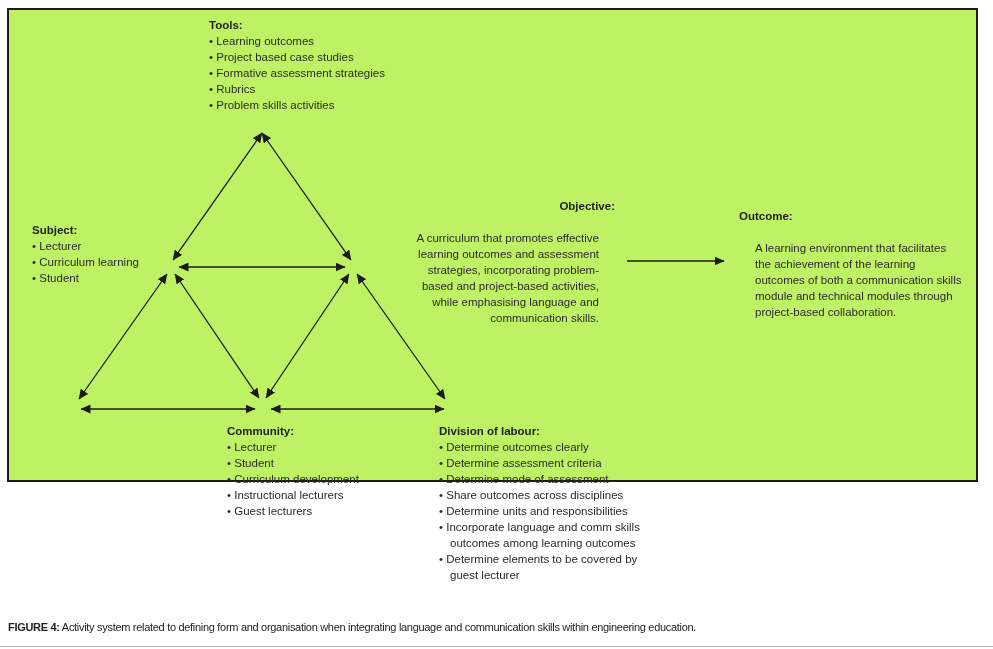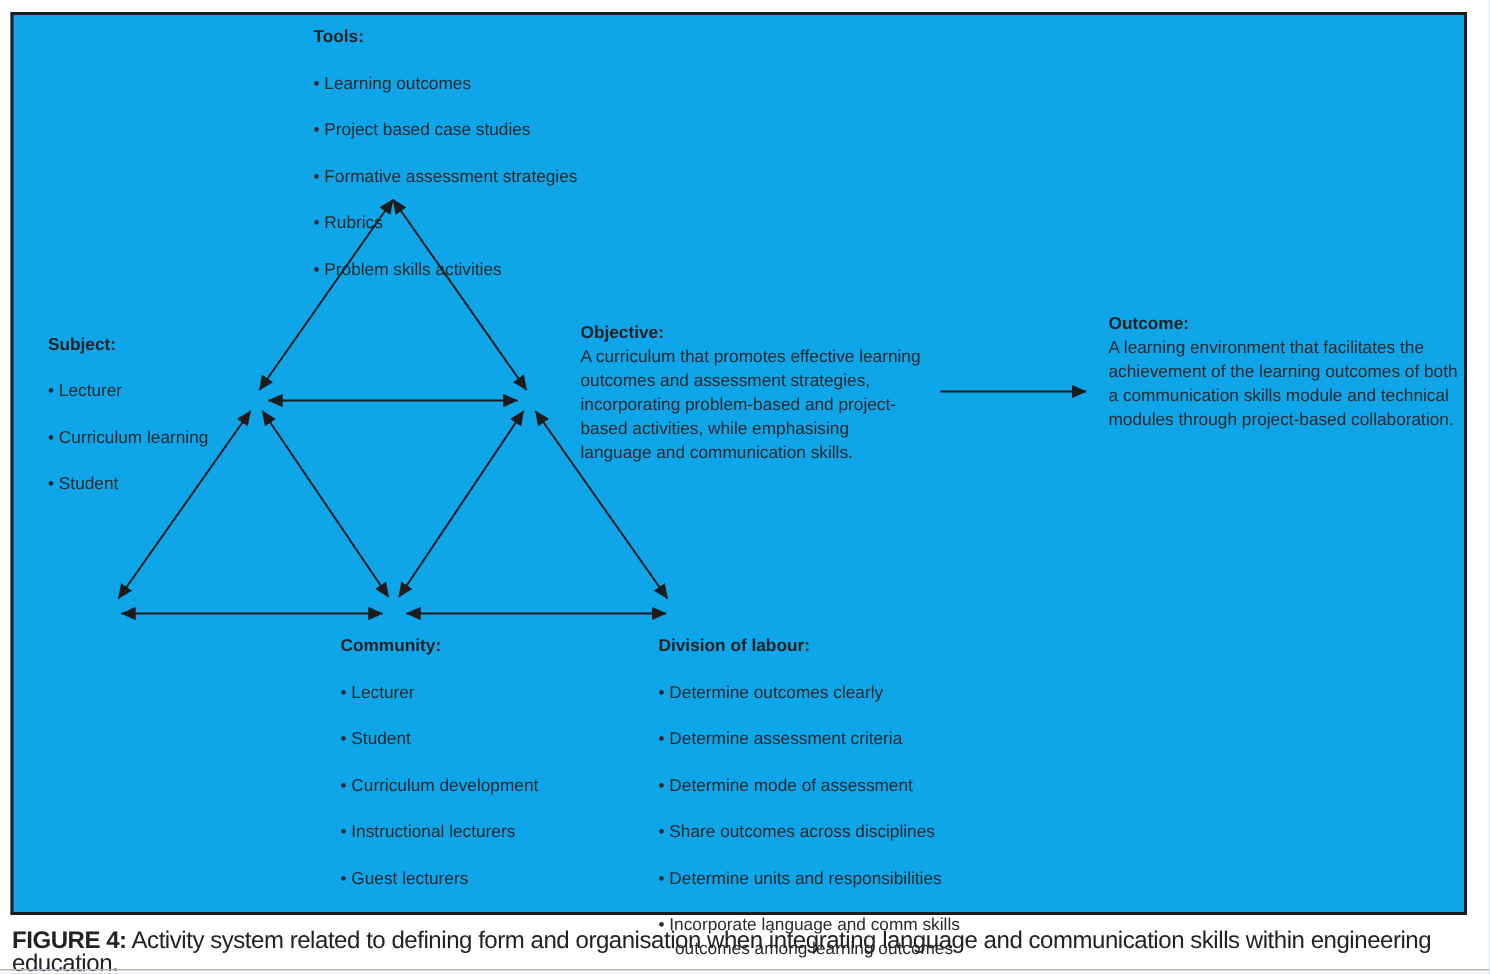--- a/index.html
+++ b/index.html
@@ -15,24 +15,24 @@
     position: relative;
     width: 993px;
     height: 649px;
     background: #ffffff;
   }
   .figure-box {
     position: absolute;
     left: 7px;
     top: 8px;
     width: 971px;
-    height: 602px;
+    height: 474px;
     border: 2px solid #1c1c1c;
     box-sizing: border-box;
-    background: #0ea5e9;
+    background: #bef264;
   }
   svg.edges {
     position: absolute;
     left: 0;
     top: 0;
     width: 993px;
     height: 649px;
     pointer-events: none;
   }
   .node {
@@ -46,31 +46,30 @@
     color: #222226;
   }
   ul.node-list {
     margin: 0;
     padding: 0;
     list-style: none;
   }
   ul.node-list li {
     padding-left: 11px;
     text-indent: -11px;
-    margin-top: 15px;
   }
   .node-text {
-    margin: 0;
+    margin: 16px;
   }
   .caption {
     position: absolute;
     left: 8px;
     top: 620px;
     width: 980px;
-    font-size: 16px;
+    font-size: 11px;
     letter-spacing: -0.3px;
     color: #222226;
     line-height: 15px;
   }
   .caption .cap-label {
     font-weight: bold;
   }
   .bottom-rule {
     position: absolute;
     left: 0;
@@ -120,21 +119,21 @@
 
     <div class="node" style="left:23px; top:212px; width:165px;">
       <div class="node-title">Subject:</div>
       <ul class="node-list">
           <li>• Lecturer</li>
           <li>• Curriculum learning</li>
           <li>• Student</li>
         </ul>
     </div>
 
-    <div class="node" style="left:378px; top:204px; width:228px;">
+    <div class="node" style="left:378px; top:188px; width:228px;text-align:right;">
       <div class="node-title">Objective:</div>
       <p class="node-text">A curriculum that promotes effective learning outcomes and assessment strategies, incorporating problem-based and project-based activities, while emphasising language and communication skills.</p>
     </div>
 
     <div class="node" style="left:730px; top:198px; width:242px;">
       <div class="node-title">Outcome:</div>
       <p class="node-text">A learning environment that facilitates the achievement of the learning outcomes of both a communication skills module and technical modules through project-based collaboration.</p>
     </div>
 
 

